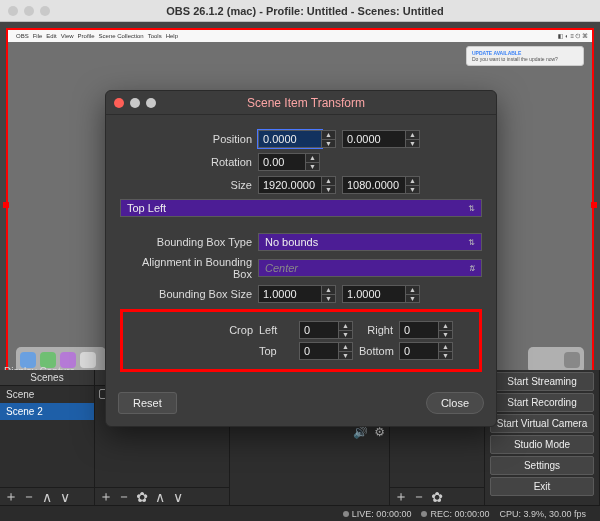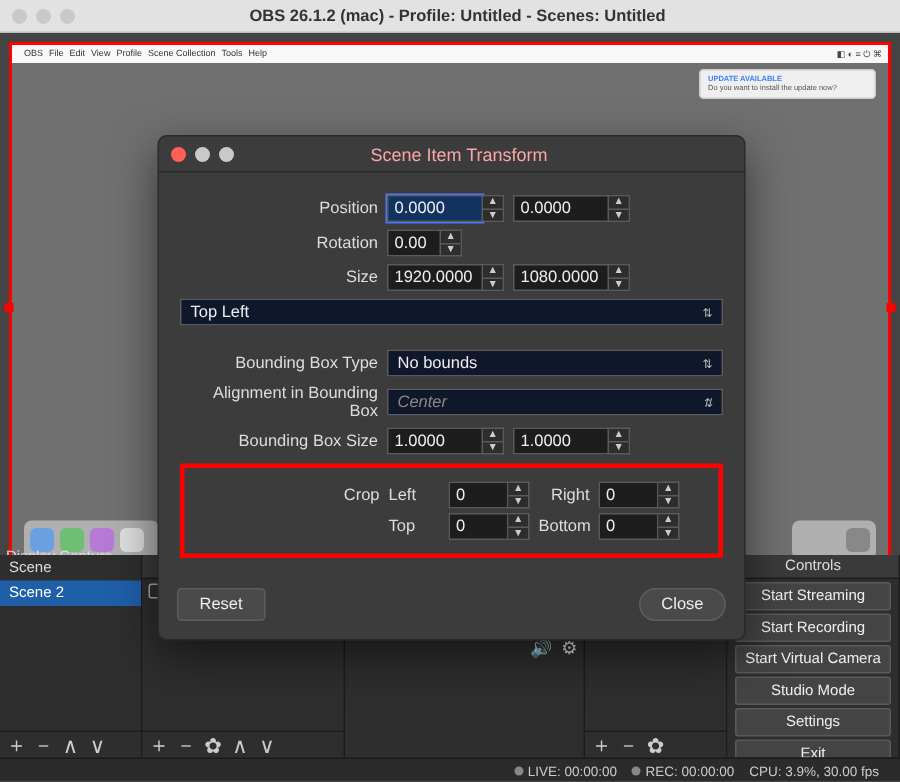--- a/index.html
+++ b/index.html
@@ -65,21 +65,21 @@
   .modal-body { padding:10px 14px 4px; }
   .form-row { display:flex; align-items:center; margin:5px 0; gap:6px; }
   .form-label { width:132px; text-align:right; font-size:11px; color:#ddd; }
   .spin { display:flex; align-items:stretch; }
   .num { width:64px; background:#1d1d1d; border:1px solid #5a5a5a; color:#eee; font-size:11px; padding:2px 4px; }
   .num.small { width:40px; }
   .num.sel { outline:1px solid #4a78ff; background:#12325f; }
   .steppers { width:14px; display:flex; flex-direction:column; border:1px solid #5a5a5a; border-left:none; }
   .step { flex:1; display:flex; align-items:center; justify-content:center; background:#2d2d2d; color:#ccc; font-size:7px; line-height:1; }
   .step + .step { border-top:1px solid #5a5a5a; }
-  .combo { flex:1; display:flex; background:#0f172a; border:1px solid #5a5a5a; color:#eee; font-size:11px; padding:2px 6px; justify-content:space-between; align-items:center; }
+  .combo { flex:1; display:flex; background:#4c1d95; border:1px solid #5a5a5a; color:#eee; font-size:11px; padding:2px 6px; justify-content:space-between; align-items:center; }
   .combo.disabled { color:#888;font-style:italic; }
   .combo-caret { font-size:8px; color:#bbb; }
 
   .crop-box { border:3px solid #ff0000; padding:6px 8px; margin:6px 0 8px; }
   .crop-row { display:flex; align-items:center; gap:6px; margin:3px 0; }
   .crop-label-main { width:122px; text-align:right; font-size:11px; color:#ddd; }
   .crop-sub { width:34px; text-align:left; font-size:11px; color:#ddd; }
 
   .modal-footer { display:flex; padding:8px 12px 12px; }
   .mbtn { background:#4a4a4a; border:1px solid #5d5d5d; color:#eee; font-size:11px; padding:4px 14px; border-radius:3px; }
@@ -141,20 +141,21 @@
   </div>
 
   <div class="resize-handle" style="left:3px; top:180px;"></div>
   <div class="resize-handle" style="right:3px; top:180px;"></div>
 </div>
 
 <div class="display-cap-label">Display Capture</div>
 
 <div class="docks" style="bottom:16px;">
   <div class="panel p-scenes">
+    <div class="panel-header">Scenes</div>
     <div class="panel-body">
       <div class="list-item">Scene</div>
       <div class="list-item sel">Scene 2</div>
     </div>
     <div class="panel-tools">
       <span class="toolbtn">＋</span>
       <span class="toolbtn">－</span>
       <span class="toolbtn">∧</span>
       <span class="toolbtn">∨</span>
     </div>
@@ -210,21 +211,20 @@
       </div>
     </div>
     <div class="panel-tools">
       <span class="toolbtn">＋</span>
       <span class="toolbtn">－</span>
       <span class="toolbtn">✿</span>
     </div>
   </div>
 
   <div class="panel p-controls">
-    <div class="panel-header">Controls</div>
     <div class="panel-body">
       <div class="ctrl-btn">Start Streaming</div>
       <div class="ctrl-btn">Start Recording</div>
       <div class="ctrl-btn">Start Virtual Camera</div>
       <div class="ctrl-btn">Studio Mode</div>
       <div class="ctrl-btn">Settings</div>
       <div class="ctrl-btn">Exit</div>
     </div>
   </div>
 </div>
@@ -261,21 +261,21 @@
           <div class="steppers">
             <div class="step">▲</div>
             <div class="step">▼</div>
           </div>
         </div>
     </div>
 
     <div class="form-row">
       <div class="form-label">Rotation</div>
       <div class="spin">
-          <input class="num" style="width: 36px;" value="0.00">
+          <input class="num" style="width: 48px;" value="0.00">
           <div class="steppers">
             <div class="step">▲</div>
             <div class="step">▼</div>
           </div>
         </div>
     </div>
 
     <div class="form-row">
       <div class="form-label">Size</div>
       <div class="spin">

